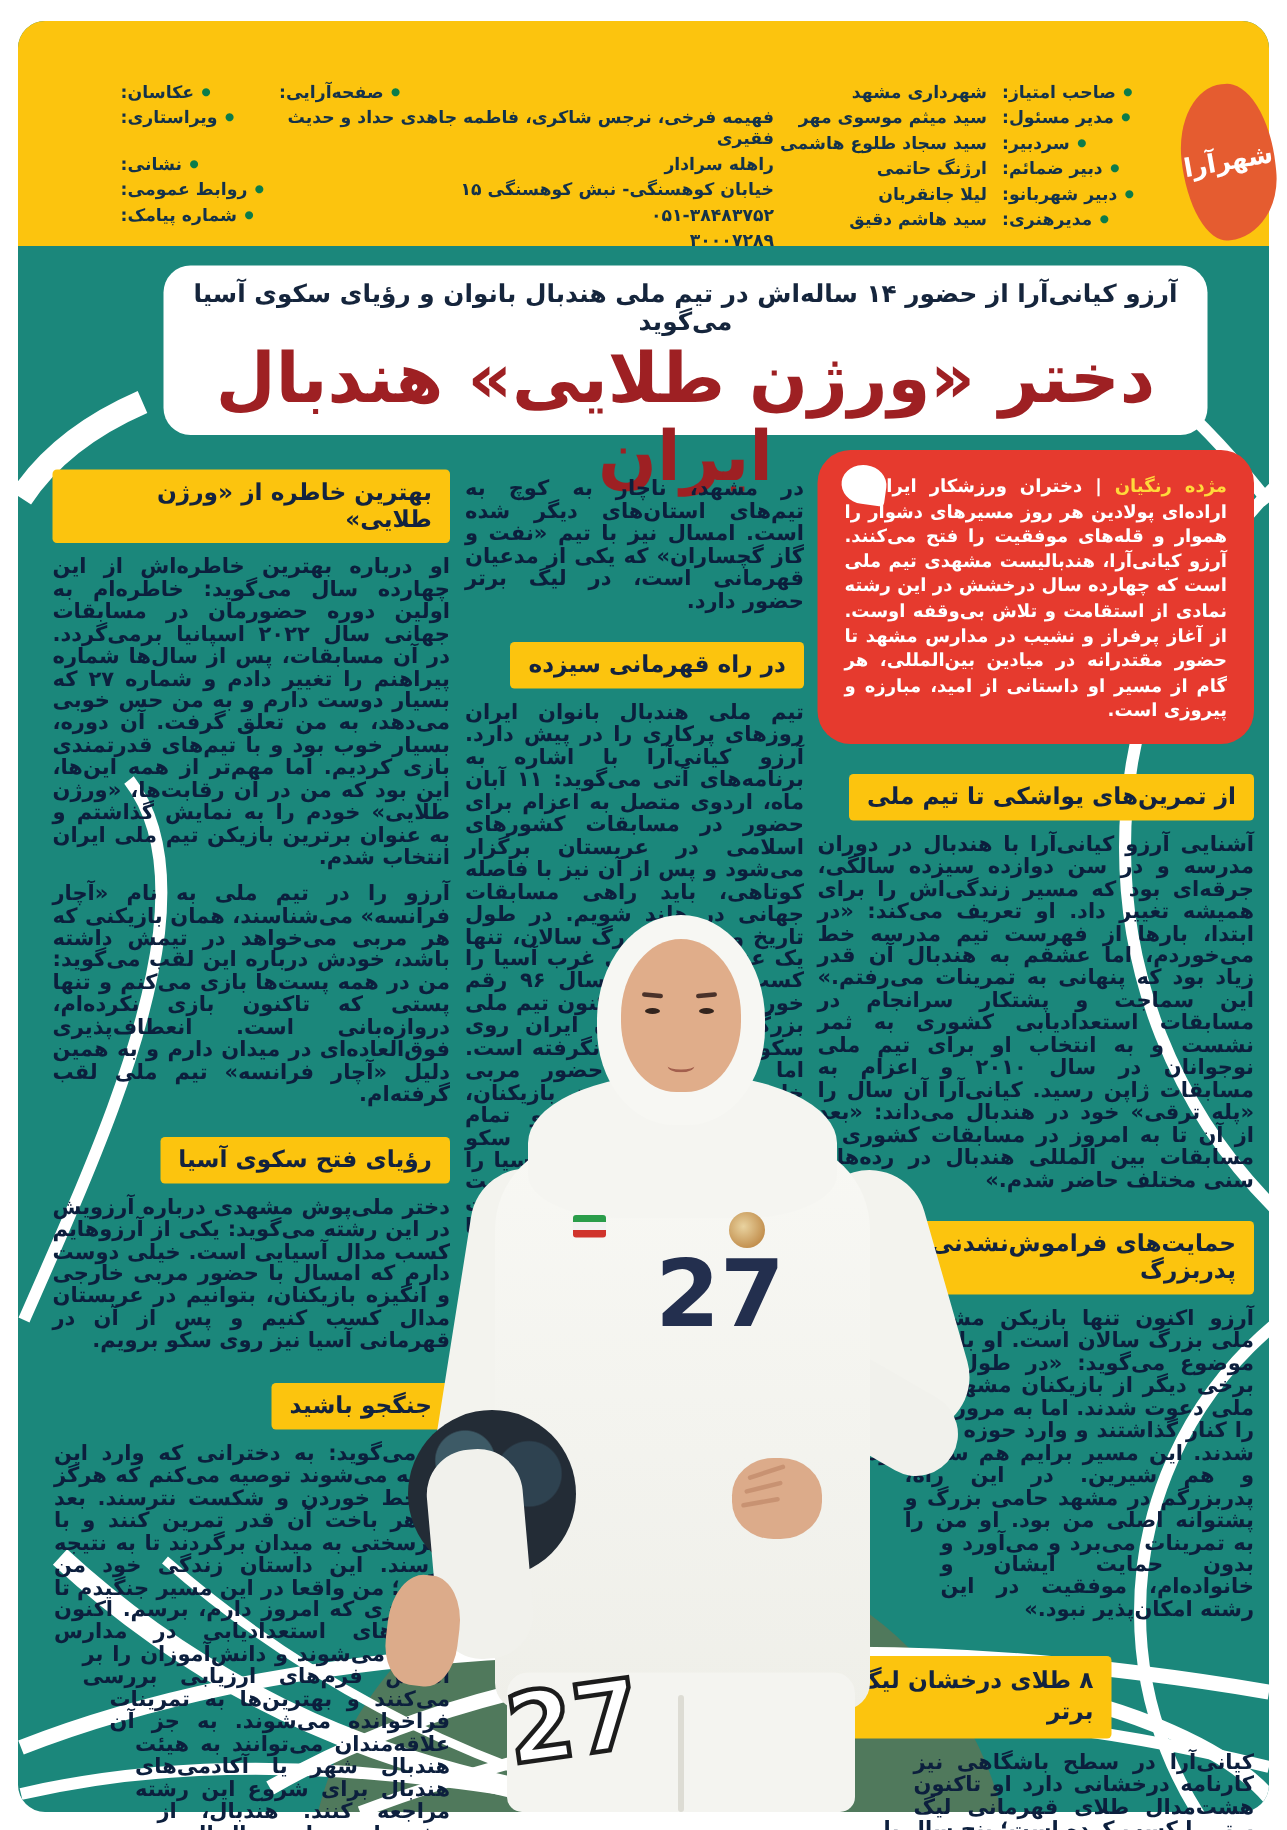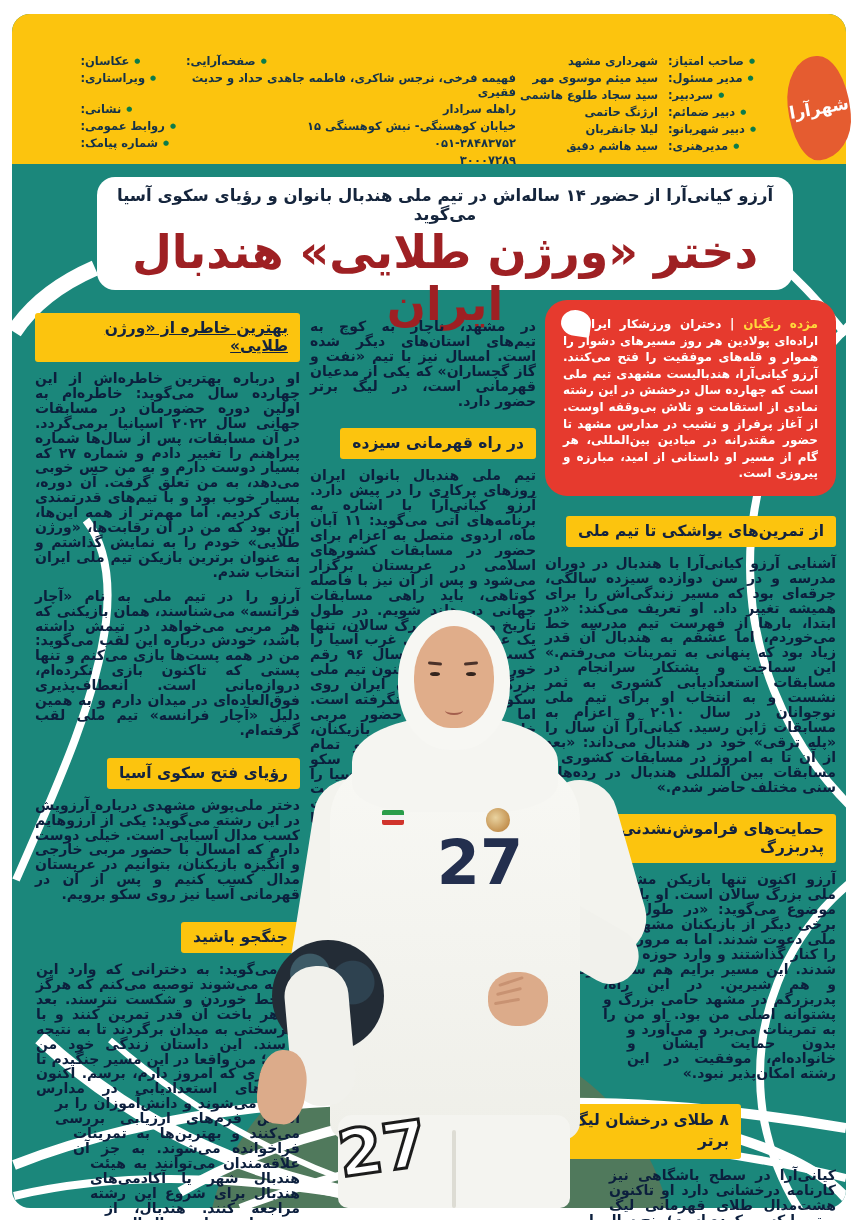--- a/index.html
+++ b/index.html
@@ -12,33 +12,33 @@
   .masthead{position:absolute;left:12px;top:14px;width:834px;height:150px;background:#fcc40e;border-radius:18px 18px 0 0;z-index:4;}
   .logo-blob{position:absolute;left:776px;top:42px;width:62px;height:104px;background:#e55c30;border-radius:52% 46% 58% 42% / 46% 56% 42% 56%;display:flex;align-items:center;justify-content:center;transform:rotate(-6deg);}
   .logo-blob span{color:#fff;font-weight:bold;font-size:17px;transform:rotate(-4deg);}
   .credits{position:absolute;top:40px;display:grid;grid-template-columns:auto auto;grid-column-gap:10px;grid-row-gap:3px;font-size:11.5px;font-weight:bold;color:#14324a;}
   .credits .lbl{white-space:nowrap;text-align:left;}
   .credits .lbl::before{content:"●";color:#0c7c4a;font-size:7px;vertical-align:2px;margin-left:5px;}
   .credits .val{white-space:nowrap;text-align:right;}
   .credits-right{right:90px;}
   .credits-left{right:330px;}
   
-  .headline-box{position:absolute;left:97px;top:177px;width:696px;height:113px;background:#ffffff;border-radius:18px;z-index:4;text-align:center;}
+  .headline-box{position:absolute;left:109px;top:177px;width:696px;height:113px;background:#ffffff;border-radius:18px;z-index:4;text-align:center;}
   .kicker{margin-top:9px;font-size:16.5px;font-weight:bold;color:#15253c;}
   .main-title{margin-top:2px;font-size:46px;line-height:52px;font-weight:bold;color:#9e2023;letter-spacing:-1px;}
   
   .col{position:absolute;z-index:4;}
   .col-a{left:35px;top:300px;width:265px;}
   .col-b{left:310px;top:305px;width:226px;}
   .col-c{left:545px;top:300px;width:291px;}
   .lead-box{position:relative;background:#e63a2e;border-radius:22px;padding:16px 18px 14px 18px;color:#ffffff;font-size:12px;line-height:16.6px;font-weight:bold;text-align:justify;}
   .bubble{position:absolute;left:16px;top:10px;width:30px;height:26px;background:#fff;border-radius:50% 50% 10% 50%;transform:rotate(8deg);}
   .byline{color:#ffd93b;}
   .sec-head{display:inline-block;background:#fcc40e;color:#13233f;font-size:15.5px;font-weight:bold;padding:6px 12px 7px 12px;border-radius:3px;margin-top:20px;}
-  .sec-head.first{margin-top:0;text-decoration:underline;}
+  .sec-head.first{margin-top:0;}
   .sec-head.two-line{width:168px;line-height:21px;}
   .body-p{margin:9px 0 0 0;font-size:14px;line-height:14.9px;font-weight:bold;color:#0c1f3d;text-align:justify;}
   .fl{float:left;}
   .col-c .sec-wrap3{margin-right:95px;}
   
   .stage{position:absolute;left:230px;top:610px;width:400px;height:598px;z-index:5;}
   .hijab{position:absolute;left:168px;top:0;width:112px;height:140px;background:#f7f7f3;border-radius:50% 50% 46% 46%;}
   .face{position:absolute;left:184px;top:16px;width:80px;height:102px;background:#e0ad8a;border-radius:50% 50% 46% 46%;}
   .eye{position:absolute;width:10px;height:4px;background:#33241d;border-radius:50%;}
   .brow{position:absolute;width:14px;height:3px;background:#4a322a;border-radius:2px;}

